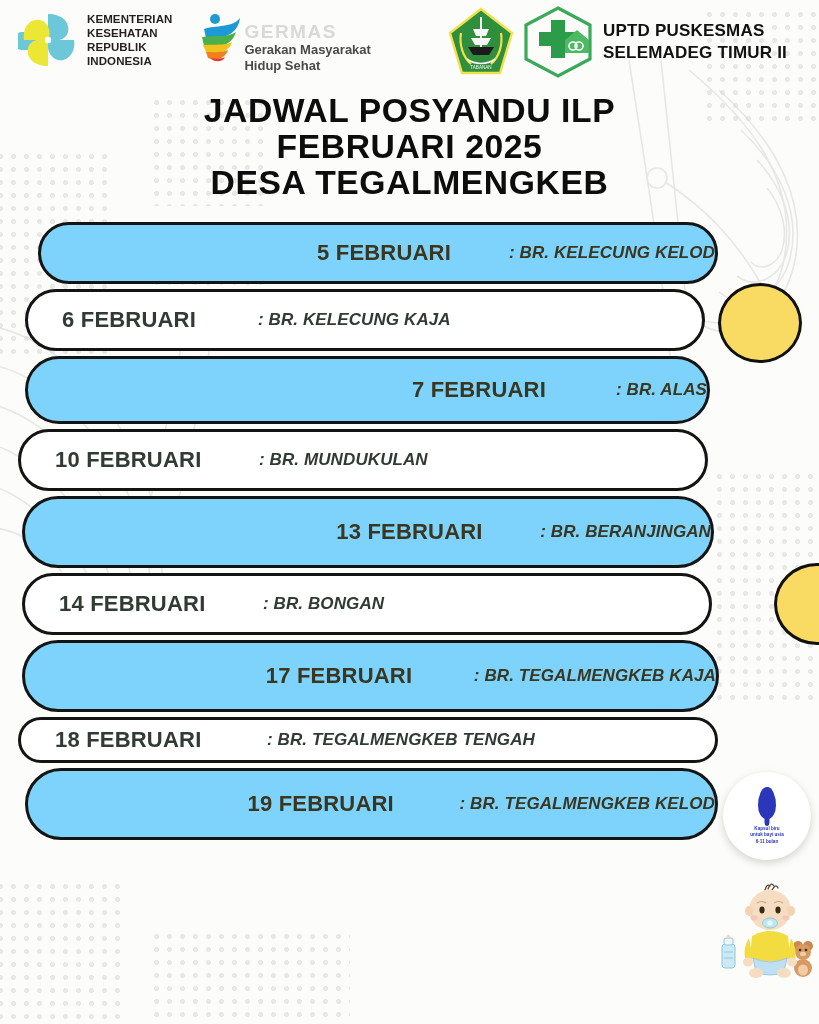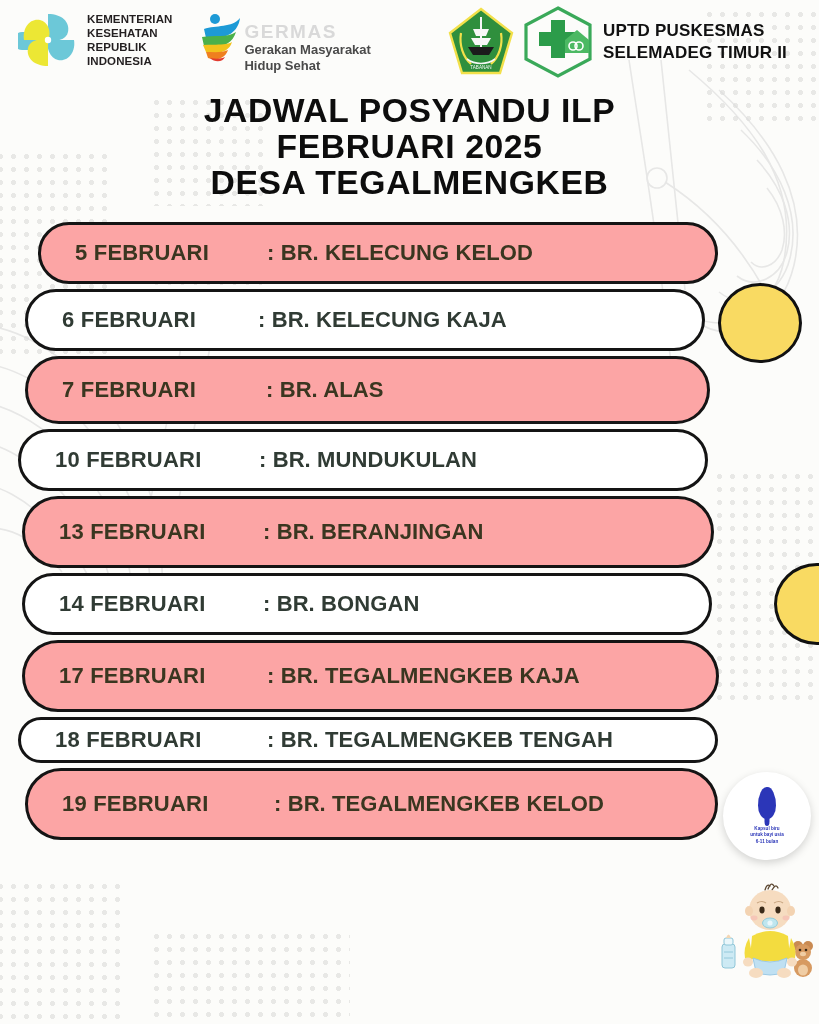--- a/index.html
+++ b/index.html
@@ -136,40 +136,41 @@
     position: relative;
     display: flex;
     align-items: center;
     border: 3.5px solid #141414;
     border-radius: 999px;
     height: 62px;
     margin-bottom: 5px;
     background: #ffffff;
     padding-left: 34px;
   }
-  .row.filled { background: #fca5a5; }
+  .row.filled { background: #7dd3fc; justify-content: flex-end; }
 
   .row .date {
     font-size: 22px;
     font-weight: 700;
     color: #303b34;
     letter-spacing: .2px;
     white-space: nowrap;
     flex: 0 0 auto;
     min-width: 172px;
   }
   .row.filled .date { color: #3a3620; }
 
   .row .place {
-    font-size: 22px;
+    font-size: 17px;
     font-weight: 700;
     color: #303b34;
     letter-spacing: .1px;
     white-space: nowrap;
     margin-left: 8px;
+    font-style: italic;
   }
   .row.filled .place { color: #3a3620; }
 
   
   .r0 { margin-left: 38px; margin-right: 101px; height: 62px; }
   .r1 { margin-left: 25px; margin-right: 114px; height: 62px; }
   .r2 { margin-left: 25px; margin-right: 109px; height: 68px; }
   .r3 { margin-left: 18px; margin-right: 111px; height: 62px; }
   .r4 { margin-left: 22px; margin-right: 105px; height: 72px; }
   .r5 { margin-left: 22px; margin-right: 107px; height: 62px; }

